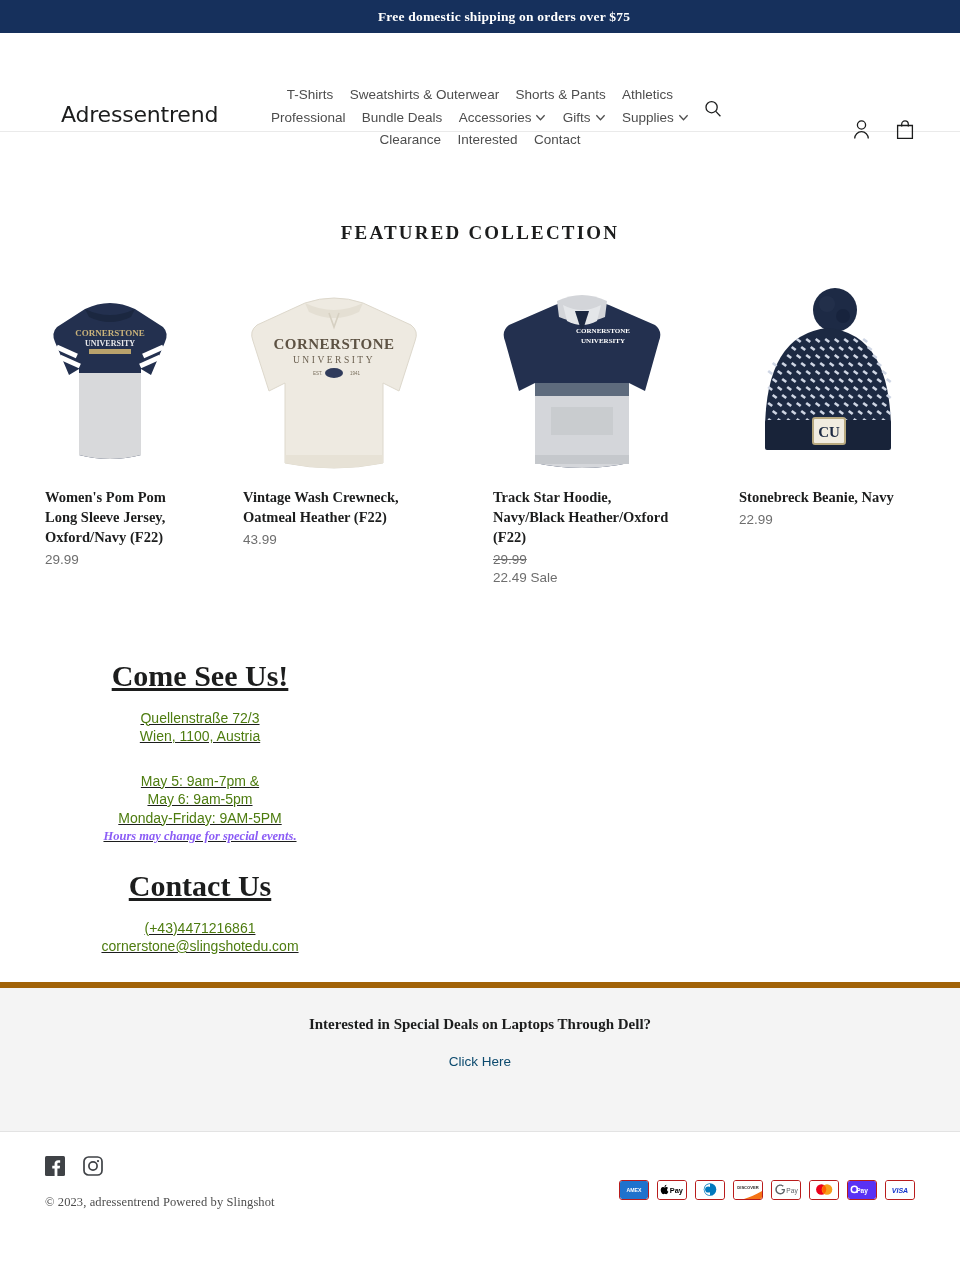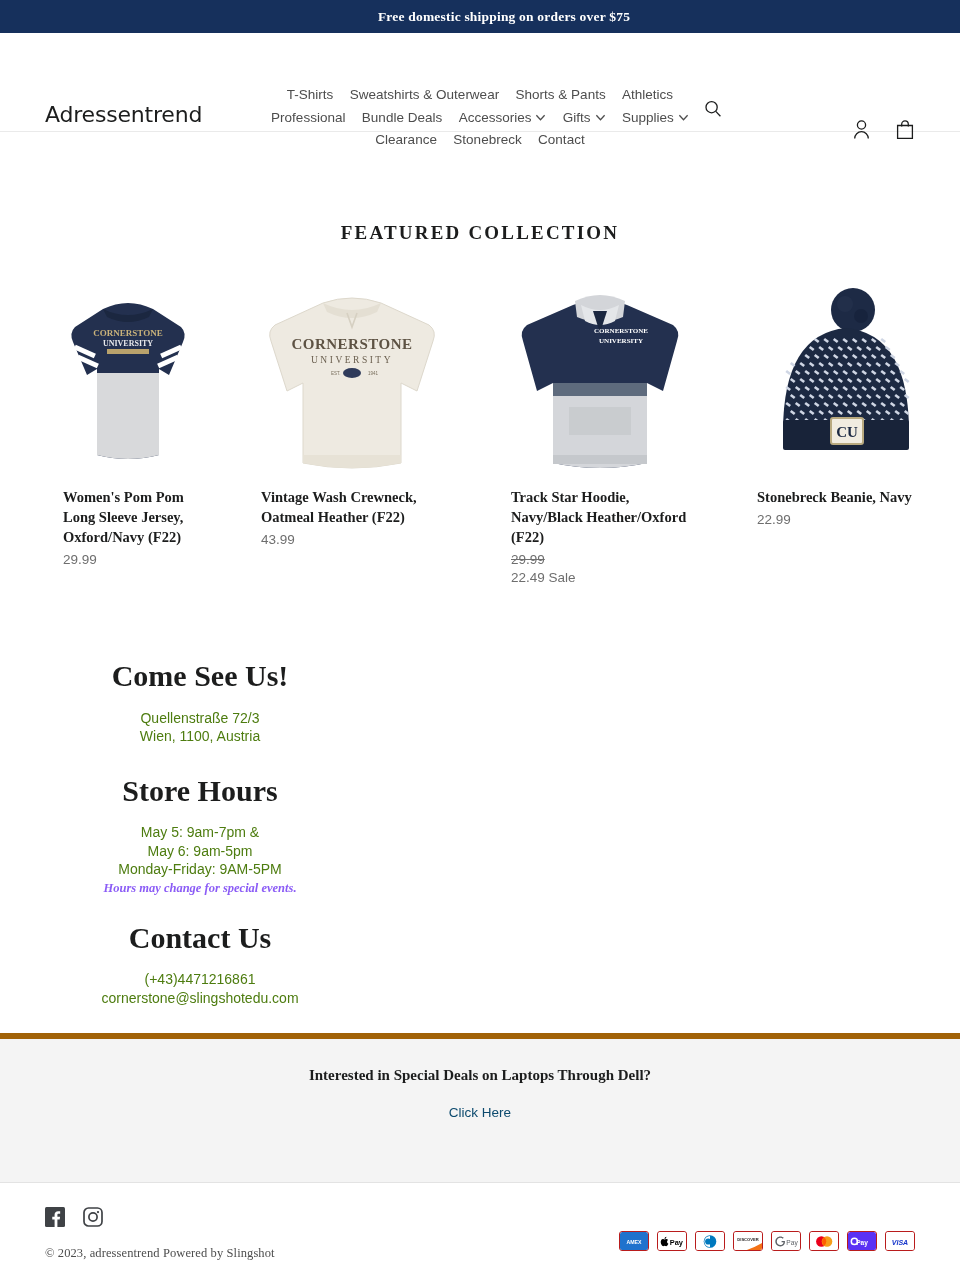--- a/index.html
+++ b/index.html
@@ -32,21 +32,21 @@
 
   
   .site-header {
     position: relative;
     height: 99px;
     border-bottom: 1px solid #eaeaea;
     padding: 0 40px;
   }
   .logo {
     position: absolute;
-    left: 45px;
+    left: 61px;
     top: 71px;
     font-family: "DejaVu Sans", sans-serif;
     font-size: 22px;
     color: #1c1d1d;
     letter-spacing: -0.2px;
     text-decoration: none;
     line-height: 1;
   }
   .nav {
     position: absolute;
@@ -89,21 +89,21 @@
     right: 45px;
     top: 86px;
     display: flex;
     gap: 24px;
     align-items: center;
   }
   .header-icons a { color: #1c1d1d; line-height: 0; display: block; }
 
   
   .featured {
-    padding: 0 63px;
+    padding: 0 45px;
   }
   .section-title {
     text-align: center;
     font-family: "Liberation Serif", serif;
     font-weight: bold;
     font-size: 19px;
     letter-spacing: 2.2px;
     color: #1c1d1d;
     margin: 0;
     padding-top: 90px;
@@ -142,20 +142,21 @@
   .price-was { text-decoration: line-through; display: block; }
   .price-sale { display: block; }
 
   
   .store-info {
     width: 400px;
     margin-left: 0;
     padding-left: 0;
     text-align: center;
     padding-top: 70px;
+    text-decoration: underline;
   }
   .store-info h2 {
     font-family: "Liberation Serif", serif;
     font-weight: bold;
     font-size: 30px;
     color: #1c1d1d;
     margin: 0 0 14px 0;
     line-height: 1.25;
   }
   .store-line {
@@ -262,21 +263,21 @@
     <a href="#" class="nav-link"><span>Accessories</span><span class="caret"><svg width="11" height="11" viewBox="0 0 12 12">
             <path d="M1.5 3.5 L6 8.5 L10.5 3.5" fill="none" stroke="#4d4d4d" stroke-width="1.4"></path>
           </svg></span></a>
     <a href="#" class="nav-link"><span>Gifts</span><span class="caret"><svg width="11" height="11" viewBox="0 0 12 12">
             <path d="M1.5 3.5 L6 8.5 L10.5 3.5" fill="none" stroke="#4d4d4d" stroke-width="1.4"></path>
           </svg></span></a>
     <a href="#" class="nav-link"><span>Supplies</span><span class="caret"><svg width="11" height="11" viewBox="0 0 12 12">
             <path d="M1.5 3.5 L6 8.5 L10.5 3.5" fill="none" stroke="#4d4d4d" stroke-width="1.4"></path>
           </svg></span></a>
     <a href="#" class="nav-link">Clearance</a>
-    <a href="#" class="nav-link">Stonebreck</a>
+    <a href="#" class="nav-link">Interested</a>
     <a href="#" class="nav-link">Contact</a>
   </nav>
 
   <button class="search-btn">
     <span>
       <svg width="20" height="20" viewBox="0 0 20 20">
         <circle cx="8.6" cy="8.2" r="5.6" fill="none" stroke="#1c1d1d" stroke-width="1.3"></circle>
         <line x1="12.8" y1="12.4" x2="17.4" y2="17.2" stroke="#1c1d1d" stroke-width="1.3"></line>
       </svg>
     </span>
@@ -536,21 +537,20 @@
   </div>
 </section>
 
 <section class="store-info">
   <h2>Come See Us!</h2>
   <div class="store-line">Quellenstraße 72/3</div>
   <div class="store-line">Wien, 1100, Austria</div>
 
   <div class="gap-block"></div>
 
-  <h2>Store Hours</h2>
   <div class="store-line">May 5: 9am-7pm &amp;</div>
   <div class="store-line">May 6: 9am-5pm</div>
   <div class="store-line">Monday-Friday: 9AM-5PM</div>
   <div class="store-note">Hours may change for special events.</div>
 
   <div class="gap-block-sm"></div>
 
   <h2>Contact Us</h2>
   <div class="store-line">(+43)4471216861</div>
   <div class="store-line">cornerstone@slingshotedu.com</div>

